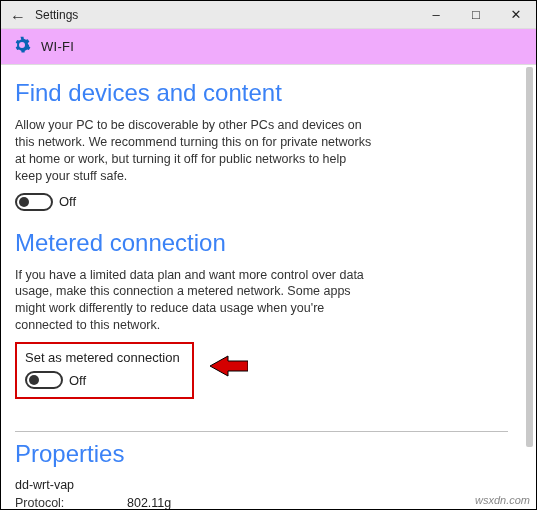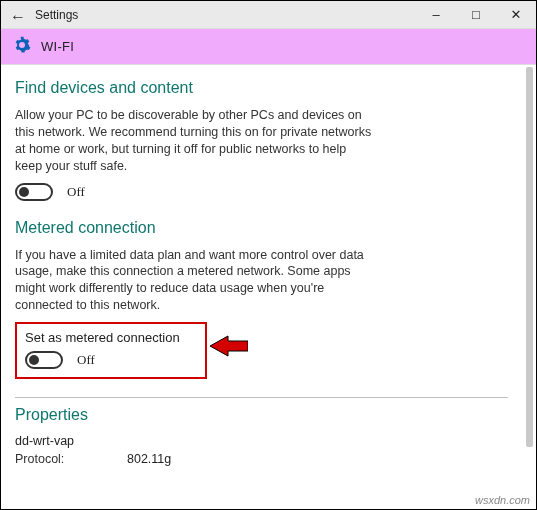--- a/index.html
+++ b/index.html
@@ -63,40 +63,39 @@
       padding: 14px 16px 10px 14px;
     }
     .scrollbar {
       position: absolute;
       top: 66px; right: 3px;
       width: 7px; height: 380px;
       background: #c9c9c9;
       border-radius: 2px;
     }
     h1.section {
-      font-size: 16px;
+      font-size: 24px;
       font-weight: 400;
-      color: #0f766e;
+      color: #3b82f6;
       margin-top: 8px;
       margin-bottom: 10px;
     }
     h1.section.first { margin-top: 0; }
     p.desc {
       font-size: 12.5px;
       color: #333;
       line-height: 1.35;
       max-width: 360px;
       margin-bottom: 8px;
     }
     .toggle-row {
       display: flex;
       align-items: center;
-      gap: 14px;
+      gap: 6px;
       margin-bottom: 18px;
-      font-family: Liberation Serif, serif;
     }
     .toggle {
       width: 38px; height: 18px;
       border: 2px solid #333;
       border-radius: 10px;
       position: relative;
       background: #fff;
       flex: 0 0 auto;
     }
     .toggle .knob {
@@ -105,23 +104,23 @@
       width: 10px; height: 10px;
       background: #333;
       border-radius: 50%;
     }
     .toggle-label {
       font-size: 13px;
       color: #222;
     }
     .metered-box {
       border: 2px solid #d40000;
-      padding: 6px 25px 8px 8px;
+      padding: 6px 12px 8px 8px;
       display: inline-block;
-      margin-bottom: 18px;
+      margin-bottom: 32px;
       position: relative;
     }
     .metered-box .option-label {
       font-size: 13px;
       color: #222;
       margin-bottom: 6px;
     }
     .metered-box .toggle-row { margin-bottom: 0; }
     .arrow {
       position: absolute;

